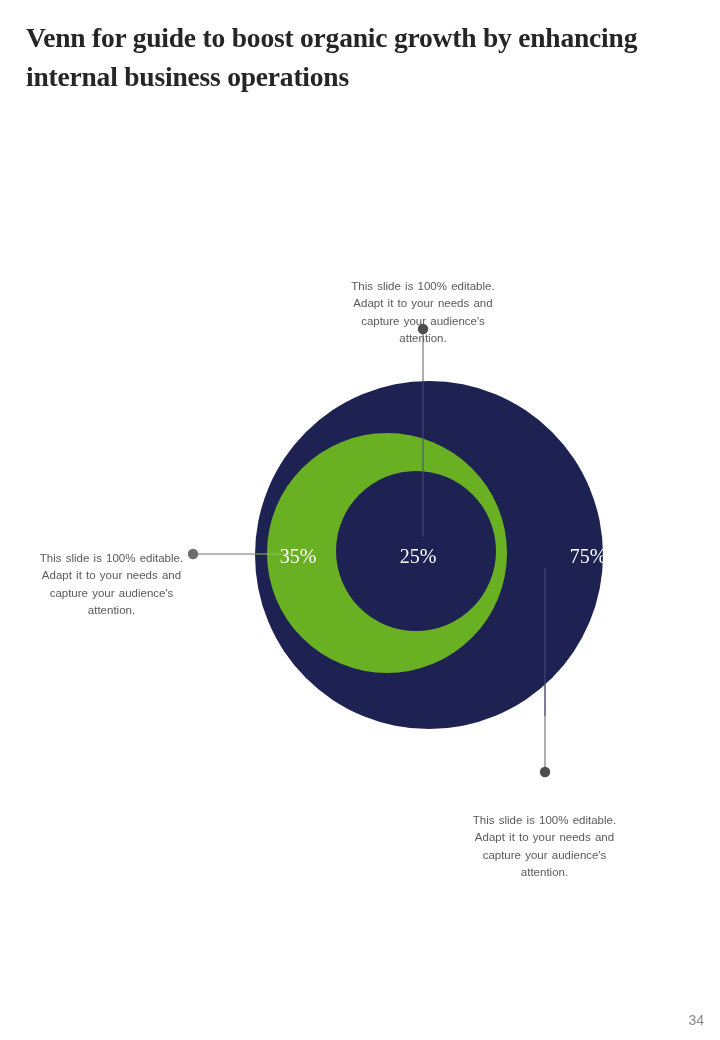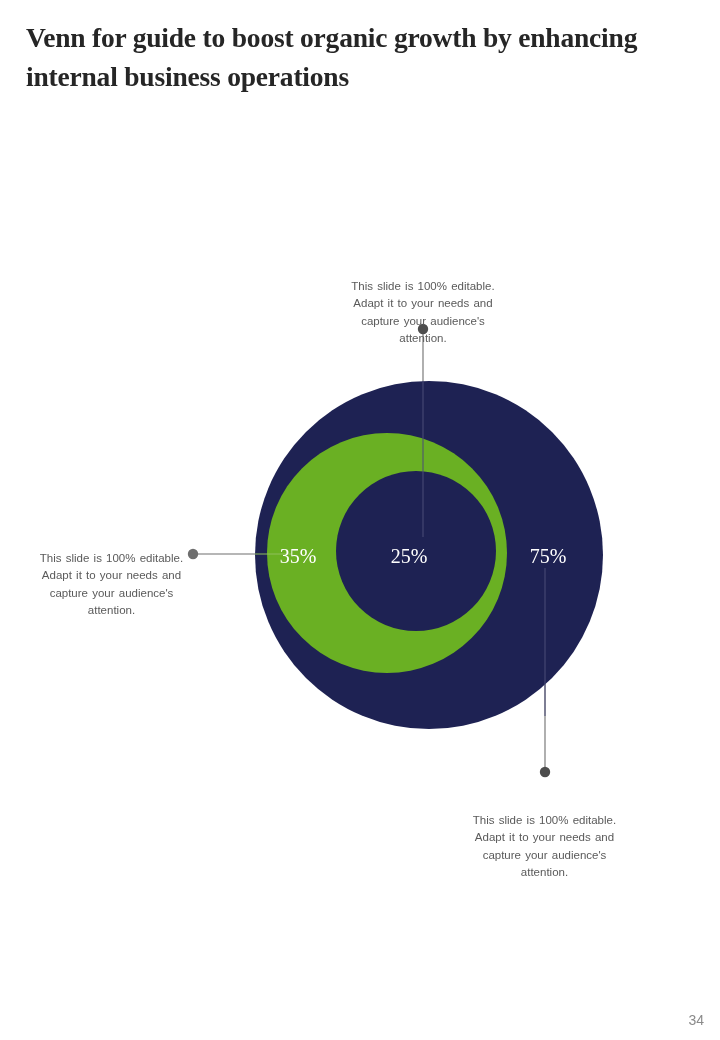--- a/index.html
+++ b/index.html
@@ -58,22 +58,22 @@
   .pct {
     position: absolute;
     font-family: "Liberation Serif", serif;
     font-weight: normal;
     font-size: 20px;
     color: #ffffff;
     white-space: nowrap;
     text-align: center;
   }
   .pct-35 { left: 258px; top: 545px; width: 80px; }
-  .pct-25 { left: 369px; top: 545px; width: 80px; }
-  .pct-75 { left: 508px; top: 545px; width: 80px; }
+  .pct-25 { left: 378px; top: 545px; width: 80px; }
+  .pct-75 { left: 508px; top: 545px; width: 80px; padding-left: 40px; }
 
   
   .callout {
     position: absolute;
     font-family: "Liberation Sans", sans-serif;
     font-size: 11.5px;
     line-height: 1.52;
     color: #5a5a5a;
     text-align: center;
     word-spacing: 1px;

